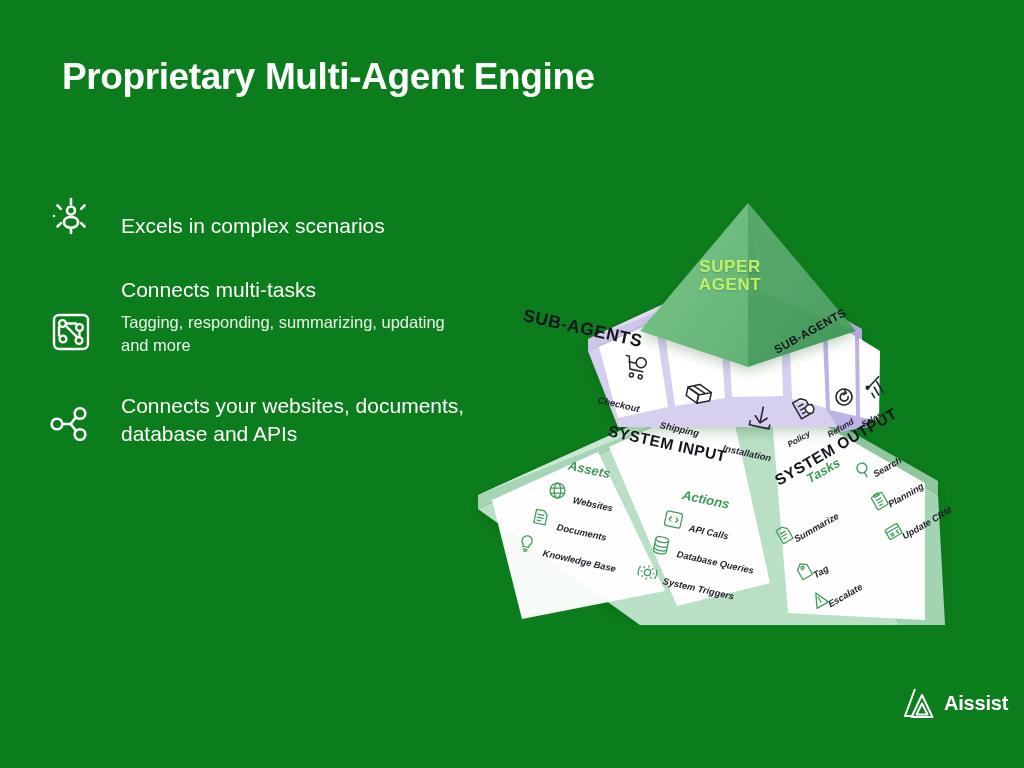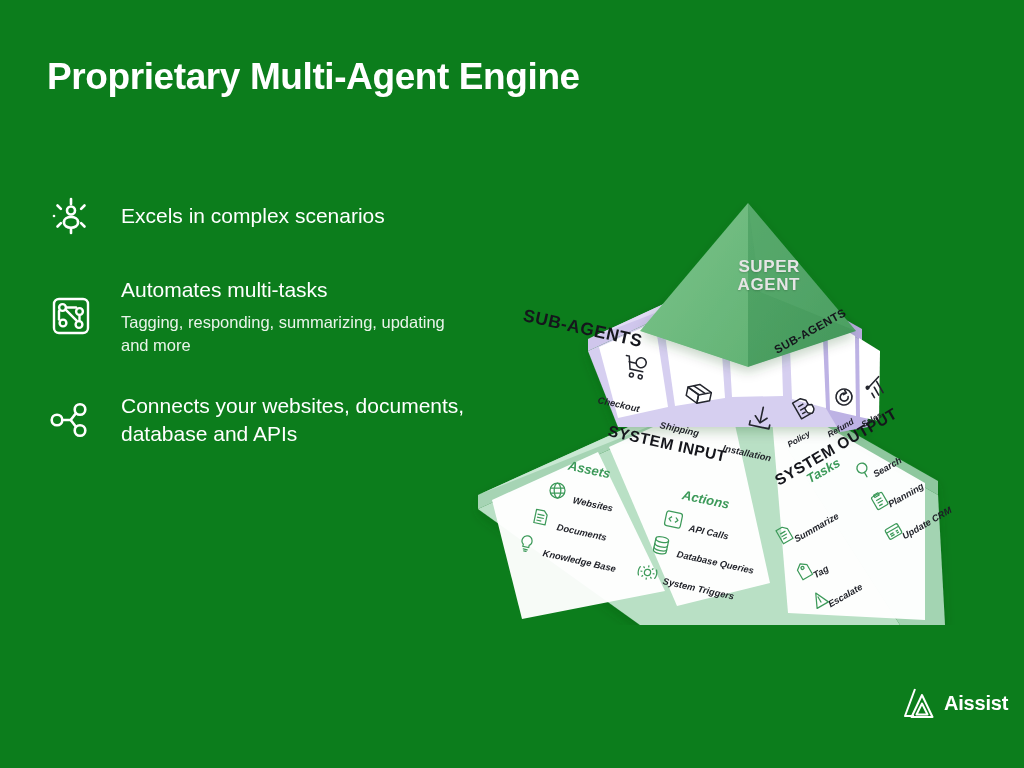--- a/index.html
+++ b/index.html
@@ -6,28 +6,28 @@
   body{
     width:1024px;height:768px;overflow:hidden;
     background:#0c7d1c;
     font-family:"Liberation Sans", sans-serif;
     position:relative;
   }
   .slide{position:absolute;inset:0;}
 
   
   .title{
-    position:absolute;left:47px;top:56px;
+    position:absolute;left:62px;top:56px;
     font-size:37px;font-weight:bold;color:#ffffff;
     letter-spacing:-0.4px;white-space:nowrap;
   }
 
   
   .bullets{position:absolute;left:47px;top:190px;width:420px;}
-  .bullet{display:flex;align-items:center;margin-bottom:34px;}
+  .bullet{display:flex;align-items:flex-end;margin-bottom:34px;}
   .bullet .ic{
     width:48px;height:48px;flex:0 0 48px;margin-right:26px;margin-top:2px;
     display:flex;align-items:center;justify-content:center;
   }
   .bullet .txt{padding-top:2px;}
   .bullet .head{
     font-size:21px;color:#ffffff;line-height:1.33;font-weight:normal;
   }
   .bullet .sub{
     font-size:16.5px;color:#eaf4ea;line-height:1.38;margin-top:7px;
@@ -37,21 +37,21 @@
   .b3{margin-top:34px;}
   .b4{margin-top:33px;}
 
   
   .pyramid{position:absolute;left:470px;top:195px;width:560px;height:430px;}
   .pyramid svg{position:absolute;left:0;top:0;}
 
   .lbl{position:absolute;font-weight:bold;white-space:nowrap;pointer-events:none;}
 
   .lbl-super{
-    color:#e5e5e5;font-size:17px;line-height:1.08;text-align:right;
+    color:#bef264;font-size:17px;line-height:1.08;text-align:center;
     left:190px;top:63px;width:140px;letter-spacing:0.6px;
     text-shadow:0 1px 2px rgba(0,0,0,.18);
   }
   .lbl-subL{
     color:#15161c;font-size:17.5px;letter-spacing:0.6px;
     left:52px;top:123px;transform:rotate(12.5deg);
   }
   .lbl-subR{
     color:#15161c;font-size:11.5px;letter-spacing:0.4px;
     left:300px;top:130px;transform:rotate(-29deg);
@@ -120,21 +120,21 @@
           <circle cx="31.5" cy="18.5" r="3.4"></circle>
           <circle cx="15" cy="30" r="3.4"></circle>
           <circle cx="31" cy="31.5" r="3.4"></circle>
           <path d="M17.6 16.6l11 11"></path>
           <path d="M18.2 14.5h9.9"></path>
           <path d="M31.5 22v6"></path>
           <path d="M11 17.9v8.7"></path>
         </svg>
       </div>
       <div class="txt">
-        <div class="head">Automates multi-tasks</div>
+        <div class="head">Connects multi-tasks</div>
         <div class="sub">Tagging, responding, summarizing, updating and more</div>
       </div>
     </div>
 
 
     <div class="bullet b4">
       <div class="ic">
         <svg width="46" height="46" viewBox="0 0 46 46" fill="none" stroke="#ffffff" stroke-width="2.6">
           <circle cx="9" cy="23" r="5.3"></circle>
           <circle cx="32" cy="12.5" r="5.3"></circle>

